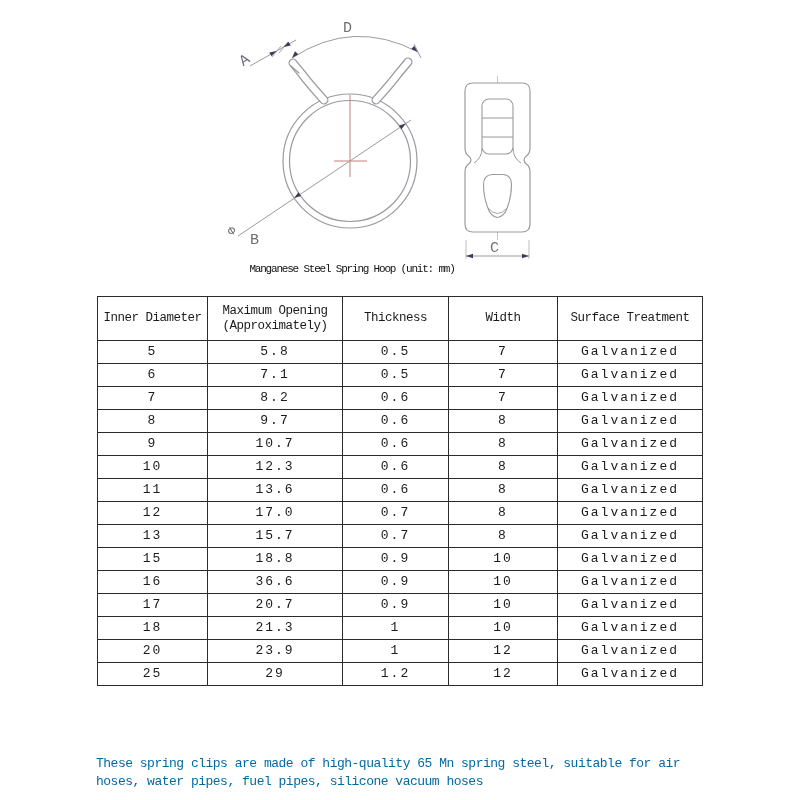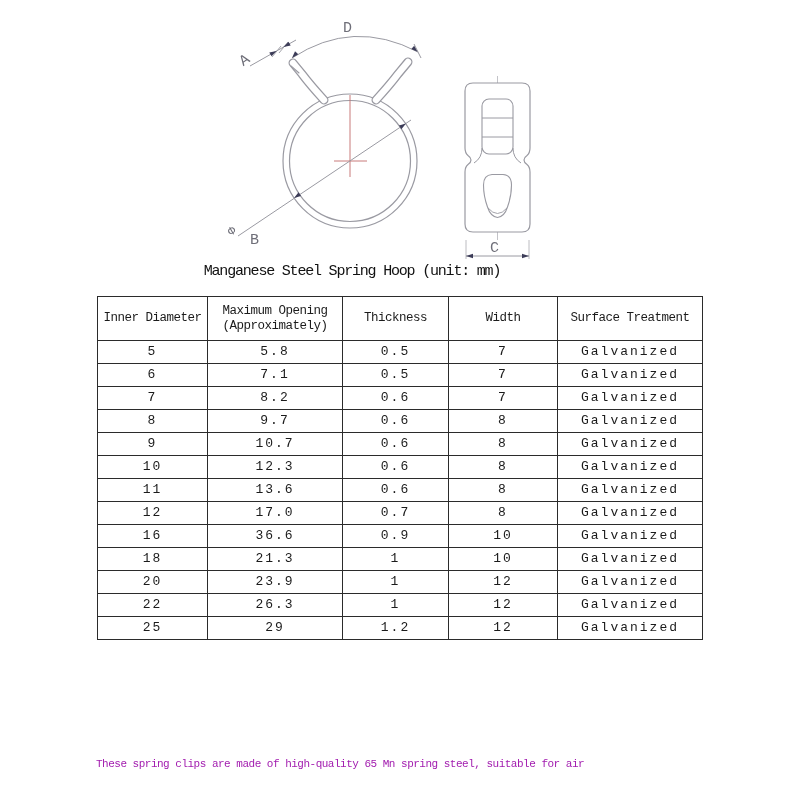--- a/index.html
+++ b/index.html
@@ -4,40 +4,40 @@
 <style>
   html,body{margin:0;padding:0;background:#ffffff;}
   #page{
     position:relative;width:800px;height:800px;background:#ffffff;overflow:hidden;
     font-family:"Liberation Mono","DejaVu Sans Mono",monospace;color:#1b1b1b;
   }
   #diagram{position:absolute;left:0;top:0;}
   .dim-label{font-family:"Liberation Mono","DejaVu Sans Mono",monospace;fill:#6e6e78;}
   #doc-title{
     position:absolute;left:0;top:263px;width:704px;text-align:center;
-    font-size:15px;letter-spacing:-1.2px;color:#111;white-space:nowrap;
+    font-size:11px;letter-spacing:-1.2px;color:#111;white-space:nowrap;
   }
   #spec-table{
     position:absolute;left:97px;top:296px;width:605px;
     border-collapse:collapse;table-layout:fixed;
   }
   #spec-table th,#spec-table td{
     border:1px solid #2b2b2b;text-align:center;vertical-align:middle;
     padding:0;overflow:hidden;
   }
   #spec-table th{
     height:43px;font-size:12.5px;font-weight:normal;line-height:15px;
     white-space:pre-line;letter-spacing:-0.5px;
   }
   #spec-table td{
     height:22px;font-size:13px;letter-spacing:2px;line-height:22px;white-space:nowrap;
   }
   #footer-note{
     position:absolute;left:96px;top:755px;width:640px;
-    font-size:11px;letter-spacing:-0.5px;line-height:18px;color:#a21caf;white-space:nowrap;
+    font-size:13px;letter-spacing:-0.5px;line-height:18px;color:#0369a1;white-space:nowrap;
   }
 </style>
 </head>
 <body>
 
 <div id="page">
 
   <svg id="diagram" width="800" height="262" viewBox="0 0 800 262">
 
     <g stroke="#9a9aa2" stroke-width="1.2" fill="none">
@@ -186,54 +186,69 @@
           <td>Galvanized</td>
         </tr>
         <tr>
           <td>12</td>
           <td>17.0</td>
           <td>0.7</td>
           <td>8</td>
           <td>Galvanized</td>
         </tr>
         <tr>
+          <td>13</td>
+          <td>15.7</td>
+          <td>0.7</td>
+          <td>8</td>
+          <td>Galvanized</td>
+        </tr>
+        <tr>
+          <td>15</td>
+          <td>18.8</td>
+          <td>0.9</td>
+          <td>10</td>
+          <td>Galvanized</td>
+        </tr>
+        <tr>
           <td>16</td>
           <td>36.6</td>
+          <td>0.9</td>
+          <td>10</td>
+          <td>Galvanized</td>
+        </tr>
+        <tr>
+          <td>17</td>
+          <td>20.7</td>
           <td>0.9</td>
           <td>10</td>
           <td>Galvanized</td>
         </tr>
         <tr>
           <td>18</td>
           <td>21.3</td>
           <td>1</td>
           <td>10</td>
           <td>Galvanized</td>
         </tr>
         <tr>
           <td>20</td>
           <td>23.9</td>
           <td>1</td>
           <td>12</td>
           <td>Galvanized</td>
         </tr>
         <tr>
-          <td>22</td>
-          <td>26.3</td>
-          <td>1</td>
-          <td>12</td>
-          <td>Galvanized</td>
-        </tr>
-        <tr>
           <td>25</td>
           <td>29</td>
           <td>1.2</td>
           <td>12</td>
           <td>Galvanized</td>
         </tr>
       </tbody>
   </table>
 
   <div id="footer-note">
     <div>These spring clips are made of high-quality 65 Mn spring steel, suitable for air</div>
+    <div>hoses, water pipes, fuel pipes, silicone vacuum hoses</div>
   </div>
 
 </div>
 
 </body></html>

